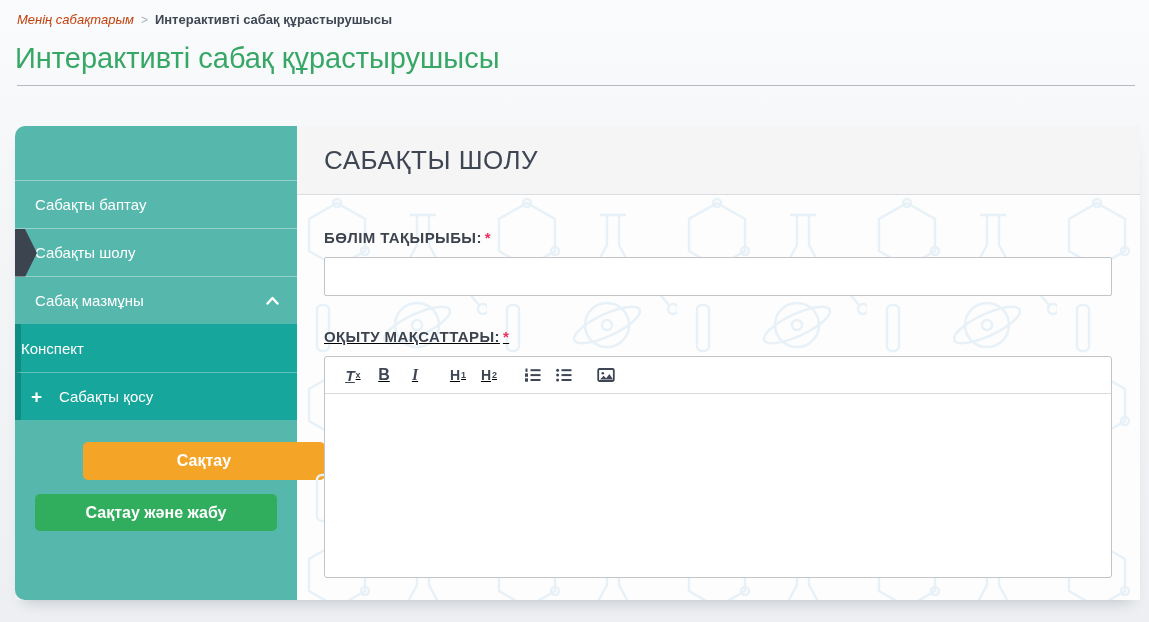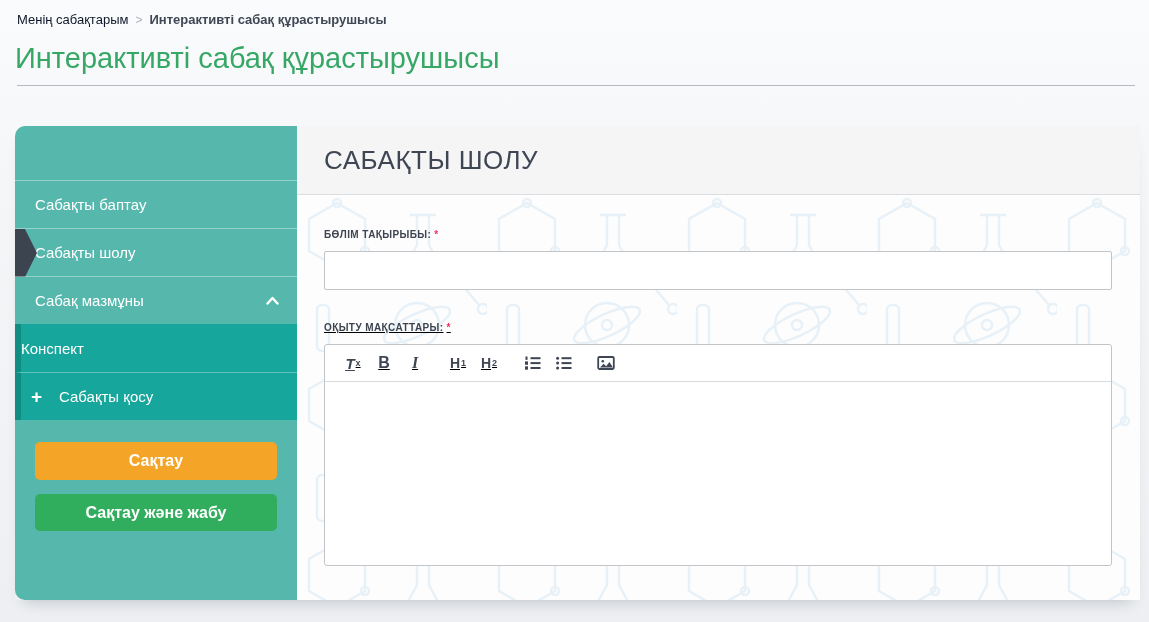--- a/index.html
+++ b/index.html
@@ -9,21 +9,21 @@
     background: linear-gradient(180deg, #fafbfc 0%, #f4f6f8 30%, #edeff2 100%);
   }
 
   
   .breadcrumb {
     padding: 12px 0 0 17px;
     font-size: 13px;
     color: #8a92a3;
     display: flex; align-items: center; gap: 7px;
   }
-  .breadcrumb .crumb-link { color: #0f172a; cursor: pointer; }
+  .breadcrumb .crumb-link { color: #c2410c; cursor: pointer; font-style: italic; }
   .breadcrumb .crumb-sep { color: #aab0bc; font-size: 12px; }
   .breadcrumb .crumb-current { color: #3f4754; font-weight: 700; }
 
   .page-title {
     margin: 15px 0 0 15px;
     font-size: 29px;
     font-weight: 400;
     color: #37a766;
     line-height: 33px;
   }
@@ -80,21 +80,21 @@
   }
   .side-buttons { padding: 22px 20px 0 20px; }
   .side-btn {
     display: block; width: 100%;
     height: 38px;
     border: none; border-radius: 5px;
     color: #ffffff; font-size: 16px; font-weight: 700;
     font-family: "Liberation Sans", sans-serif;
     cursor: pointer;
   }
-  .side-btn.orange { background: #f4a426; }
+  .side-btn.orange { background: #f4a426; margin-left: 48px; }
   .side-btn.green  { background: #30ad5d; margin-top: 14px; height: 37px; }
 
   
   .main {
     flex: 1;
     display: flex; flex-direction: column;
     background: #fdfdfd;
     min-width: 0;
   }
   .main-header {
@@ -117,21 +117,21 @@
     padding: 34px 28px 0 27px;
   }
   .pattern-bg {
     position: absolute; inset: 0;
     width: 100%; height: 100%;
     pointer-events: none;
   }
   .main-body > .content { position: relative; z-index: 1; }
 
   .field-label {
-    font-size: 10px; font-weight: 700;
+    font-size: 15px; font-weight: 700;
     color: #3d4450;
     letter-spacing: 0.4px;
     margin-bottom: 11px;
   }
   .req { color: #ef2e5e; margin-left: 3px; }
 
   .text-input {
     width: 100%; height: 39px;
     border: 1px solid #c2c4c7;
     border-radius: 2px;

